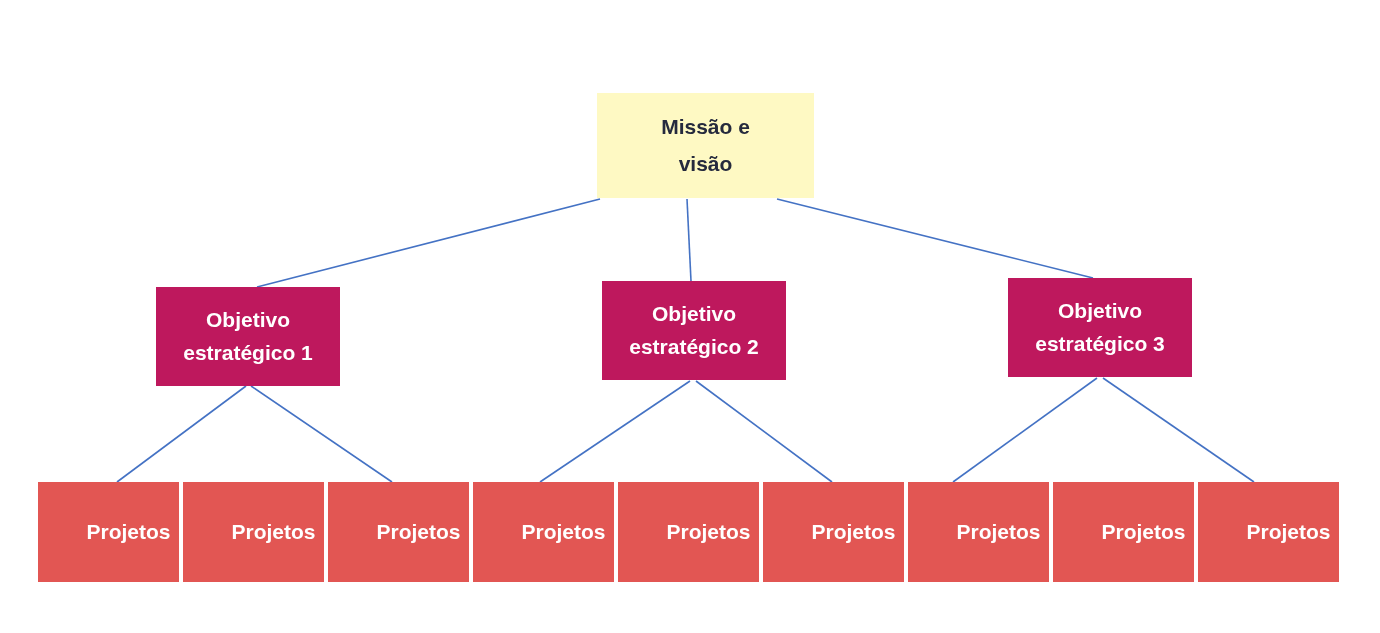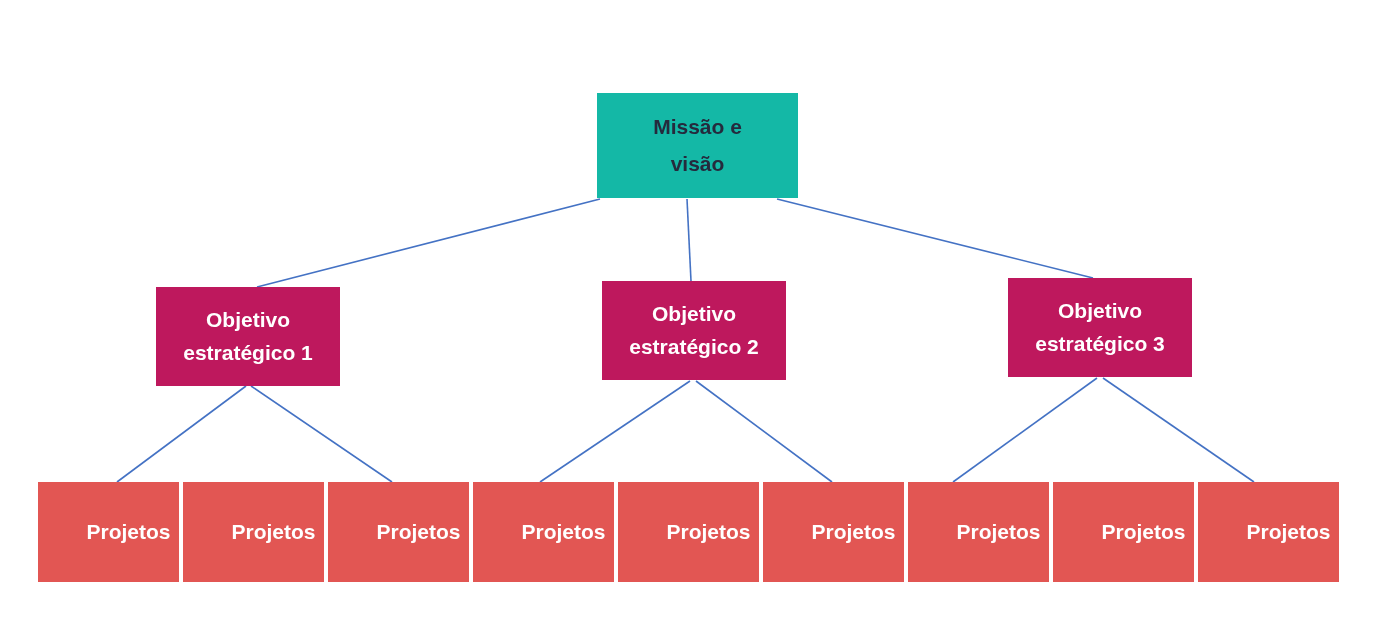--- a/index.html
+++ b/index.html
@@ -33,23 +33,23 @@
     align-items: center;
     justify-content: center;
     text-align: center;
     font-weight: bold;
     white-space: pre-line;
     box-sizing: border-box;
   }
   .node-root {
     left: 597px;
     top: 93px;
-    width: 201px;
+    width: 217px;
     height: 105px;
-    background: #14b8a6;
+    background: #fef9c3;
     color: #252A3D;
     font-size: 21px;
     line-height: 1.75;
   }
   .node-objective {
     width: 184px;
     height: 99px;
     background: #be185d;
     color: #ffffff;
     font-size: 21px;

